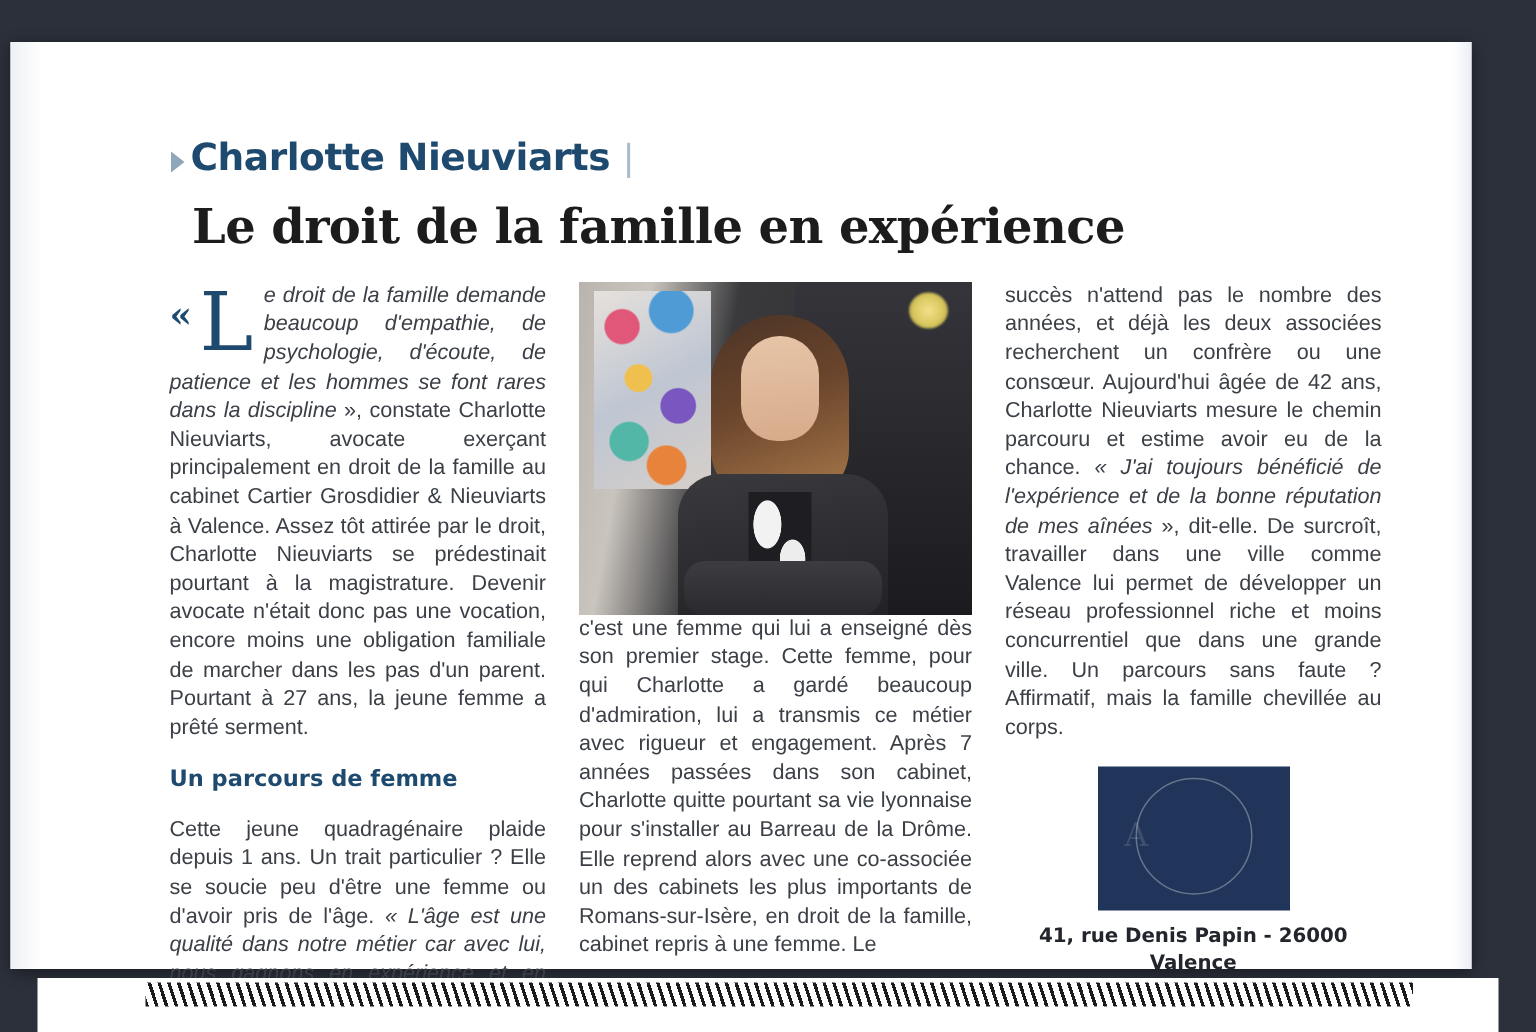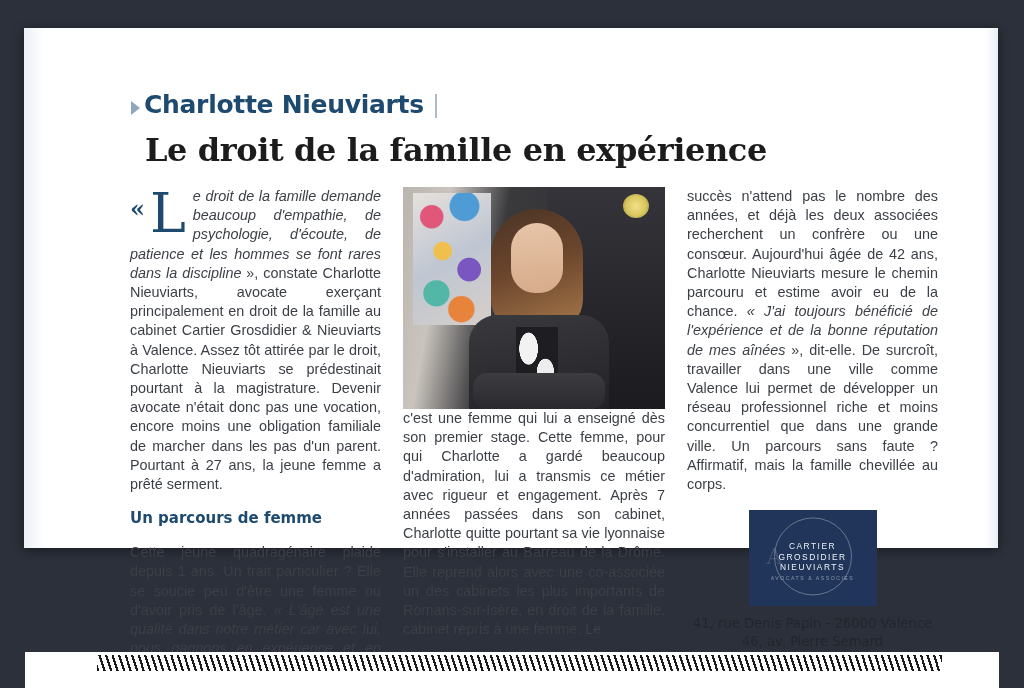--- a/index.html
+++ b/index.html
@@ -14,24 +14,24 @@
   #viewer {
     position: relative;
     width: 1024px;
     height: 688px;
     background: #2b303a;
   }
 
   
   #page-sheet {
     position: absolute;
-    left: 24px;
+    left: 7px;
     top: 28px;
     width: 974px;
-    height: 520px;
+    height: 618px;
     background: #ffffff;
     box-shadow: 0 2px 10px rgba(0,0,0,0.45);
   }
   
   #page-sheet::before {
     content: "";
     position: absolute;
     left: 0; top: 0; bottom: 0;
     width: 22px;
     background: linear-gradient(to right, #eef1f5 0%, #f8fafc 60%, #ffffff 100%);
@@ -286,21 +286,21 @@
   #logo-sub {
     font-family: "Liberation Sans", sans-serif;
     font-size: 5.2px;
     letter-spacing: 1.5px;
     color: rgba(225,233,245,0.5);
     margin-top: 2px;
   }
   .contact-line {
     font-family: "DejaVu Sans", sans-serif;
     font-size: 13.2px;
-    font-weight: 400;
+    font-weight: 700;
     color: #22262c;
     line-height: 17.5px;
   }
   #contact-lines { margin-top: 9px; }
 </style>
 </head>
 <body>
 
 <div id="viewer">
 
@@ -349,26 +349,20 @@
 
         <div class="col">
           <div class="body-text">
             <span>succès n'attend pas le nombre des années, et déjà les deux associées recherchent un confrère ou une consœur. Aujourd'hui âgée de 42 ans, Charlotte Nieuviarts mesure le chemin parcouru et estime avoir eu de la chance. </span><i>« </i><i>J'ai toujours bénéficié de l'expérience et de la bonne réputation de mes aînées</i><span> », dit-elle. De surcroît, travailler dans une ville comme Valence lui permet de développer un réseau professionnel riche et moins concurrentiel que dans une grande ville. Un parcours sans faute ? Affirmatif, mais la famille chevillée au corps.</span>
           </div>
 
           <div id="logo-block">
             <div id="logo-box">
               <div id="logo-circle"></div>
               <div id="logo-mono">A</div>
-              <div id="logo-text">
-                <div class="logo-line">CARTIER</div>
-                <div class="logo-line">GROSDIDIER</div>
-                <div class="logo-line">NIEUVIARTS</div>
-                <div id="logo-sub">AVOCATS &amp; ASSOCIES</div>
-              </div>
             </div>
 
             <div id="contact-lines">
               <div class="contact-line">41, rue Denis Papin - 26000 Valence</div>
               <div class="contact-line">46, av. Pierre Semard</div>
               <div class="contact-line">26100 Romans-sur-Isère</div>
               <div class="contact-line">Tél. +33 (0)4 75 05 05 50</div>
 
             </div>
           </div>

